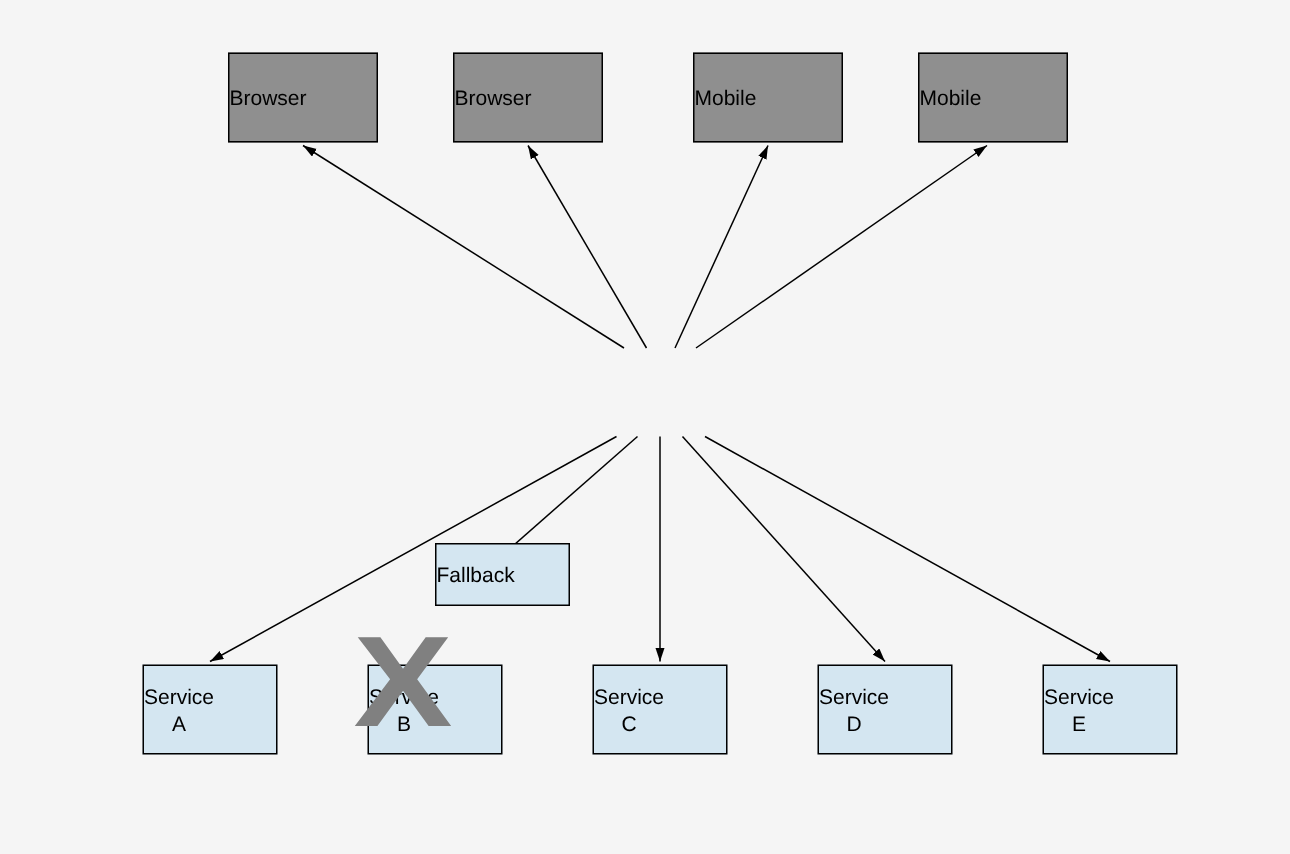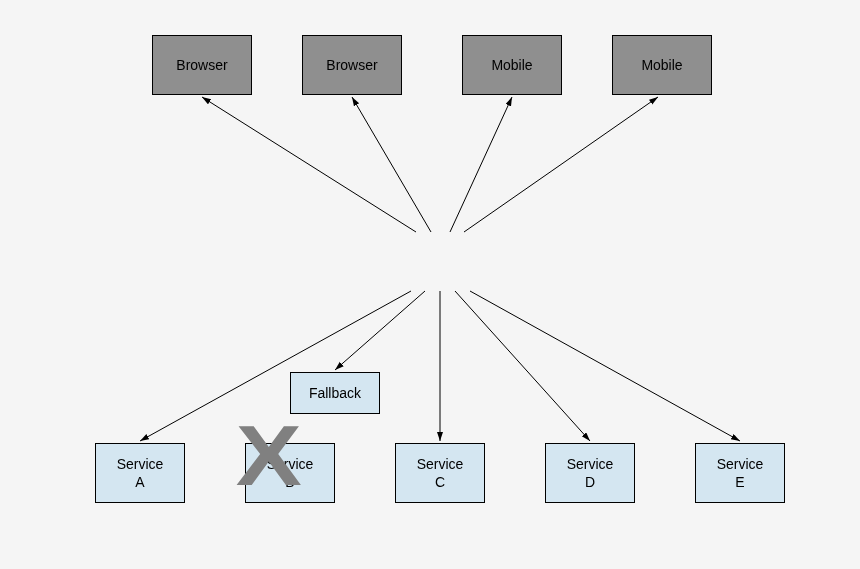--- a/index.html
+++ b/index.html
@@ -14,21 +14,20 @@
     .canvas {
       position: relative;
       width: 100%;
       height: 100%;
     }
     .node {
       position: absolute;
       border: 1px solid #000;
       display: flex;
       align-items: center;
-      justify-content: center;
       font-size: 14px;
       text-align: center;
       line-height: 1.3;
     }
     .client { background: #8f8f8f; }
     .service { background: #d4e6f1; }
     svg.arrows {
       position: absolute;
       top: 0; left: 0;
       width: 860px; height: 569px;
@@ -74,21 +73,21 @@
     <span>Browser</span>
   </div>
   <div class="node client" style="left:462px; top:35px; width:100px; height:60px;">
     <span>Mobile</span>
   </div>
   <div class="node client" style="left:612px; top:35px; width:100px; height:60px;">
     <span>Mobile</span>
   </div>
 
 
-  <div class="node service" style="left:290px; top:372px; width:90px; height:42px;">
+  <div class="node service" style="left:290px; top:362px; width:90px; height:42px;">
     <span>Fallback</span>
   </div>
 
   <div class="node service" style="left:95px; top:443px; width:90px; height:60px;">
     <span>Service<br>A</span>
   </div>
   <div class="node service" style="left:245px; top:443px; width:90px; height:60px;">
     <span>Service<br>B</span>
   </div>
   <div class="node service" style="left:395px; top:443px; width:90px; height:60px;">

